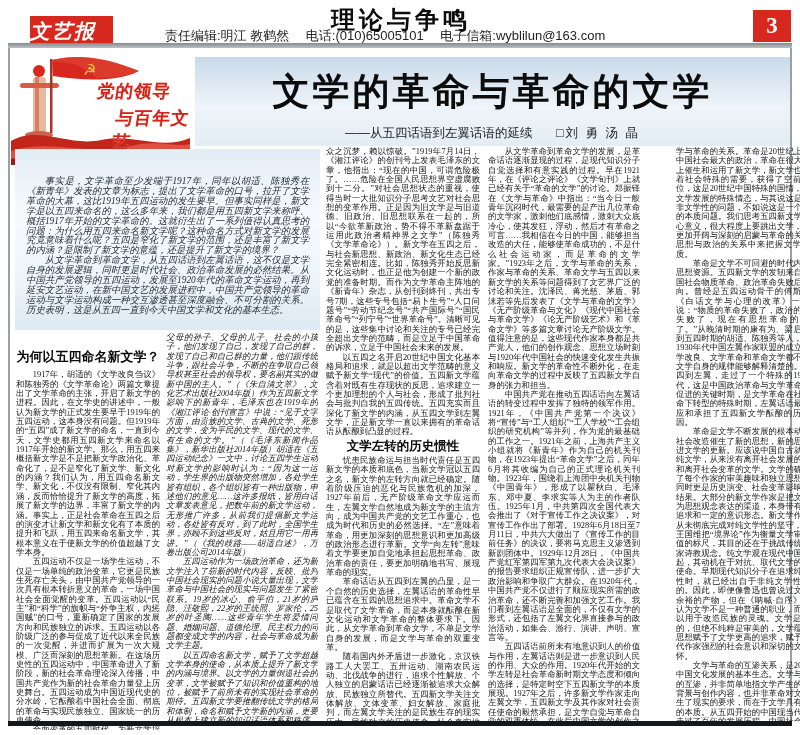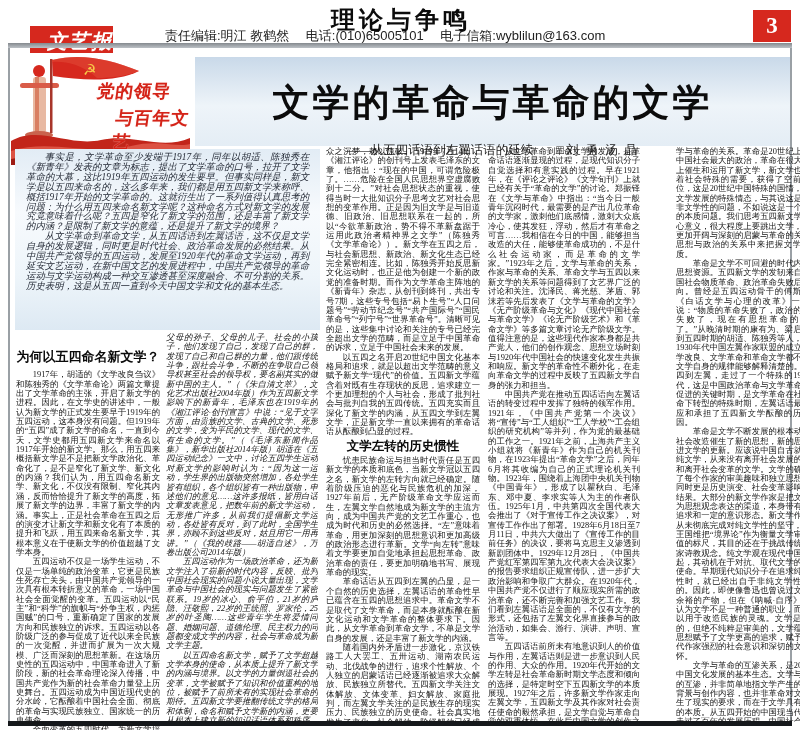--- a/index.html
+++ b/index.html
@@ -1,20 +1,20 @@
 <!DOCTYPE html>
 <html><head>
 <meta charset="utf-8">
 <style>
   html,body{margin:0;padding:0;background:#f2f2f2;}
   .page{position:relative;width:800px;height:735px;background:#fff;overflow:hidden;
         font-family:"Liberation Serif","DejaVu Serif",serif;color:#1a1a1a;}
   
-  .logo-box{position:absolute;left:30px;top:26px;width:83px;height:30px;background:#d6281e;
-            display:flex;align-items:center;justify-content:flex-end;}
+  .logo-box{position:absolute;left:30px;top:16px;width:83px;height:30px;background:#d6281e;
+            display:flex;align-items:center;justify-content:flex-start;}
   .logo-text{color:#fff;font-size:20px;font-weight:bold;font-style:italic;letter-spacing:2px;
              font-family:"Liberation Serif","DejaVu Serif",serif;}
   .masthead-info{position:absolute;left:123px;top:27px;font-size:13px;color:#222;white-space:nowrap;
                  font-family:"Liberation Sans","DejaVu Sans",sans-serif;margin-left:42px;}
   .masthead-info span{margin-right:13px;}
   .section-title{position:absolute;left:331px;top:4px;font-size:24px;font-weight:900;letter-spacing:4px;
                  color:#0b0b0b;font-family:Liberation Serif, serif;}
   .date-line{position:absolute;left:621px;top:26px;font-size:11px;color:#111;
              font-family:"Liberation Sans","DejaVu Sans",sans-serif;margin-top:34px;}
   .page-num{position:absolute;left:753px;top:10px;width:38px;height:32px;background:#d6281e;
@@ -27,28 +27,28 @@
   
   .badge{position:absolute;left:11px;top:53px;width:179px;height:112px;background:#fff;overflow:hidden;}
   .badge svg{position:absolute;left:0;top:0;}
   .badge-line{position:absolute;font-weight:900;color:#d42318;transform:skewX(-8deg);
               font-size:17.5px;letter-spacing:1px;font-family:"Liberation Sans","DejaVu Sans",sans-serif;
               text-shadow:0 0 1px #f4b5ae;}
   .badge-line1{left:86px;top:26px;} .badge-line2{left:103px;top:53px;}
   
   .headline{position:absolute;left:195px;top:57px;width:595px;height:89px;
             background:linear-gradient(180deg,#c9d9e9 0%,#eef4f9 55%,#e4edf5 100%);}
-  .headline-title{text-align:center;margin:14px;padding-top:7px;font-size:37px;font-weight:bold;
+  .headline-title{text-align:center;margin:3px;padding-top:7px;font-size:37px;font-weight:bold;
                   letter-spacing:3px;color:#0c0c0c;}
   .headline-sub{text-align:center;margin-top:8px;font-size:12.5px;color:#1c1c1c;
-                font-family:Liberation Serif, serif;}
+                font-family:Liberation Sans, sans-serif;}
   .headline-authors{margin-left:20px;letter-spacing:2px;}
   
   .intro{position:absolute;left:15px;top:149px;width:305px;height:181px;box-sizing:border-box;
-         padding:4px 11px 0;text-align:justify;font-size:9.4px;line-height:9.9px;color:#1e2430;
+         padding:28px 11px 0;text-align:justify;font-size:9.4px;line-height:9.9px;color:#1e2430;
          background:linear-gradient(180deg,#e2ecf5 0%,#f7fafd 35%,#eef5fa 70%,#dde9f3 100%);
          font-style:italic;}
   .intro p{margin:0;text-indent:2em;}
   
   .col{position:absolute;text-align:justify;font-size:8.4px;line-height:9.35px;color:#141414;overflow:hidden;}
   #col1{left:16px;top:346px;width:144px;height:384px;}
   #col2{left:166px;top:333px;width:152px;height:389px;font-style:italic;}
   #col3{left:326px;top:147px;width:154px;height:575px;}
   #col4{left:488px;top:147px;width:152px;height:575px;}
   #col5{left:676px;top:147px;width:143px;height:575px;}
@@ -131,21 +131,21 @@
     <p class="cont">父母的孙子、父母的儿子、社会的小孩子，他们发现了自己，发现了自己的群，发现了自己和自己群的力量，他们跟传统斗争，跟社会斗争，不断的在争取自己领导权甚至社会的领导权，要名副其实的做新中国的主人。”（《朱自清文萃》，文化艺术出版社2004年版）作为五四新文学影响下的新青年，毛泽东也在1919年的《湘江评论·创刊宣言》中说：“见于文字方面，由贵族的文学、古典的文学、死形的文学，变为平民的文学、现代的文学、有生命的文学。”（《毛泽东新闻作品集》，新华出版社2014年版）胡适在《五四运动纪念》一文中，讨论五四学生运动对新文学的影响时认为：“因为这一运动，学生界的出版物突然增加，各处学生皆有组织，各个组织皆有一种出版物，申述他们的意见……这许多报纸，皆用白话文章发表意见，把数年前的新文学运动，无形推广许多，从前我们提倡新文学运动，各处皆有反对，到了此时，全国学生界，亦顾不到这些反对，姑且用它一用再讲。”（《我的歧路——胡适自述》，万卷出版公司2014年版）</p>
     <p>五四运动作为一场政治革命，还为新文学注入了崭新的时代内容，反映、批判中国社会现实的问题小说大量出现，文学革命与中国社会的现实与问题发生了紧密联系。19岁的冰心、俞平伯，21岁的庐隐、汪敬熙，22岁的王统照、罗家伦，25岁的叶圣陶……这些青年学生将爱情问题、婚姻问题、道德伦理、民主权力的问题都变成文学的内容，社会与革命成为新文学主题。</p>
     <p>以五四命名新文学，赋予了文学超越文学本身的使命，从本质上提升了新文学的内涵与境界。以文学的力量倒逼社会的变革，文学被赋予了知识和价值重构的地位，被赋予了前所未有的实现社会革命的期待。五四新文学要推翻传统文学的格局和体制，命名和赋予文学新的内涵，更要从根本上建立新的知识话语体系和秩序，文学革命具有了社会革命的价值追求。1916年，李大钊在《晨钟报》创刊时说：“由来新文明之诞生，必有新文艺为之先声，而新文艺之勃兴，尤必赖有一二哲人，犯当世之不韪，发挥其理想，振其自我之权威，为自我觉醒之绝叫，而后当时有</p>
   </div>
 
   <div class="col" id="col3">
     <p class="cont">众之沉梦，赖以惊破。”1919年7月14日，《湘江评论》的创刊号上发表毛泽东的文章，他指出：“现在的中国，可谓危险极了。……危险在全国人民思想界空虚腐败到十二分。”对社会思想状态的重视，使得当时一大批知识分子思考文艺对社会思想的变革作用。正是因为旧文学是与旧道德、旧政治、旧思想联系在一起的，所以“今欲革新政治，势不得不革新盘踞于运用此政治者精神界之文学”（陈独秀《文学革命论》）。新文学在五四之后，与社会新思想、新政治、新文化生态已经完全紧密相连。比如，陈独秀开始反思新文化运动时，也正是他为创建一个新的政党的准备时期。而作为文学革命主阵地的《新青年》杂志，从创刊到终刊，共出专号7期，这些专号包括“易卜生号”“人口问题号”“劳动节纪念号”“共产国际号”“国民革命号”“列宁号”“世界革命号”。清晰可见的是，这些集中讨论和关注的专号已经完全超出文学的范畴，而是立足于中国革命的诉求，立足于中国社会未来的发展。</p>
     <p>以五四之名开启20世纪中国文化基本格局和追求，就是以超出文学范畴的意义赋予新文学“现代”的价值。五四新文学蕴含着对既有生存现状的反思，追求建立一个更加理想的个人与社会，形成了批判社会与批判自我的五四传统。五四充实而且深化了新文学的内涵，从五四文学到左翼文学，正是新文学一直以来拥有的革命话语从酝酿到凸显的过程。</p>
     <div class="col-heading">文学左转的历史惯性</div>
     <p>忧患民族命运与担当时代责任是五四新文学的本质和底色，当新文学冠以五四之名，新文学的左转方向就已经确定。随着阶级压迫的恶化与民族危机的加深，1927年前后，无产阶级革命文学应运而生，左翼文学自然地成为新文学的主流方向，成为中国共产党的文艺工作重心，也成为时代和历史的必然选择。“左”意味着革命，用更加深刻的思想意识和更加高级的政治形态进行革新。文学“向左转”意味着文学要更加自觉地承担起思想革命、政治革命的责任，要更加明确地书写、展现革命的现实。</p>
-    <p>革命话语从五四到左翼的凸显，是一个自然的历史选择，左翼话语的革命性早已蕴含在五四的思想追求中。革命文学不是取代了文学革命，而是本身就酝酿在新文化运动和文学革命的整体要求下。因此，从文学革命到革命文学，不单是文学自身的发展，还是丰富了新文学的内涵。</p>
+    <p>革命话语从五四到左翼的凸显，是一个自然的历史选择，左翼话语的革命性早已蕴含在五四的思想追求中。革命文学不是取代了文学革命，而是本身就酝酿在新文化运动和文学革命的整体要求下。因此，从文学革命到革命文学，不单是文学自身的发展，而是文学与革命的双重变革。</p>
     <p>随着国内外矛盾进一步激化，京汉铁路工人大罢工、五卅运动、湖南农民运动、北伐战争的进行，追求个性解放、个人独立的启蒙话语已经逐渐被追求大众解放、民族独立所替代。五四新文学关注文体解放、文体变革、妇女解放、家庭批判，而左翼文学关注的是民族生存的现实压力、民族独立的历史使命。社会真实地发生了变化，社会解放、阶级解放已经成为历史的诉求。因而，五四文学不可回避地与无产阶级政治革命建立起使命同构的关系。</p>
   </div>
 
   <div class="col" id="col4">
     <p>从文学革命到革命文学的发展，是革命话语逐渐显现的过程，是现代知识分子自觉选择和有意实践的过程。早在1921年，在《评论之评论》《文学旬刊》上就已经有关于“革命的文学”的讨论。郑振铎在《文学与革命》中指出：“当今日一般青年沉闷时代，最需要的是产出几位革命的文学家，激刺他们底感情，激刺大众底冷心，使其发狂，浮动，然后才有革命之可言……我相信在今日的中国，能够担当改造的大任，能够使革命成功的，不是什么社会运动家，而是革命的文学家。”1923年之后，文学与革命的关系，作家与革命的关系、革命文学与五四以来新文学的关系等问题得到了文艺界广泛的讨论和关注。沈泽民、蒋光慈、茅盾、郭沫若等先后发表了《文学与革命的文学》《无产阶级革命与文化》《现代中国社会与革命文学》《论无产阶级艺术》和《革命文学》等多篇文章讨论无产阶级文学。值得注意的是，这些现代作家本身都是共产党人，他们的创作观念、思想立场时刻与1920年代中国社会的快速变化发生共振和响应。新文学的革命性不断外化，在走向革命文学的过程中反映了五四新文学自身的张力和担当。</p>
     <p>中国共产党在推动五四话语向左翼话语的转变过程中发挥了独特的领军作用。1921年，《中国共产党第一个决议》将“宣传”与“工人组织”“工人学校”“工会组织的研究机构”等并列，作为党的最基础的工作之一。1921年之前，上海共产主义小组就将《新青年》作为自己的机关刊物，在1923年提出“革命文学”之后，同年6月将其收编为自己的正式理论机关刊物。1923年，围绕着上海团中央机关刊物《中国青年》，形成了以瞿秋白、毛泽东、邓中夏、李求实等人为主的作者队伍。1925年1月，中共第四次全国代表大会推出了《对于宣传工作之决议案》，对宣传工作作出了部署。1928年6月18日至7月11日，中共六大做出了《宣传工作的目前任务》的决议，要将马克思主义渗透到新剧团体中。1929年12月28日，《中国共产党红军第四军第九次代表大会决议案》的报告要求组织正规宣传队，进一步扩大政治影响和争取广大群众。在1920年代，中国共产党不仅进行了顺应现实所需的政治革命，还不断完善和加强文艺工作。我们看到左翼话语是全面的，不仅有文学的形式，还包括了左翼文化界直接参与的政治活动，如集会、游行、演讲、声明、宣言等。</p>
     <p>五四话语前所未有地意识到人的价值与作用，左翼话语则是进一步意识到人民的作用、大众的作用。1920年代开始的文学左转是社会革命新时期文学态度和倾向的选择，是特定时空下五四新文学的本质展现。1927年之后，许多新文学作家走向左翼文学，五四新文学及其作家对社会责任使命的毅然承担，是文学自觉与革命自觉的双重体悟，在此后中国文学的创作之中，这种基因渊源不断地得到了展示和体现。</p>
 
   </div>
 

